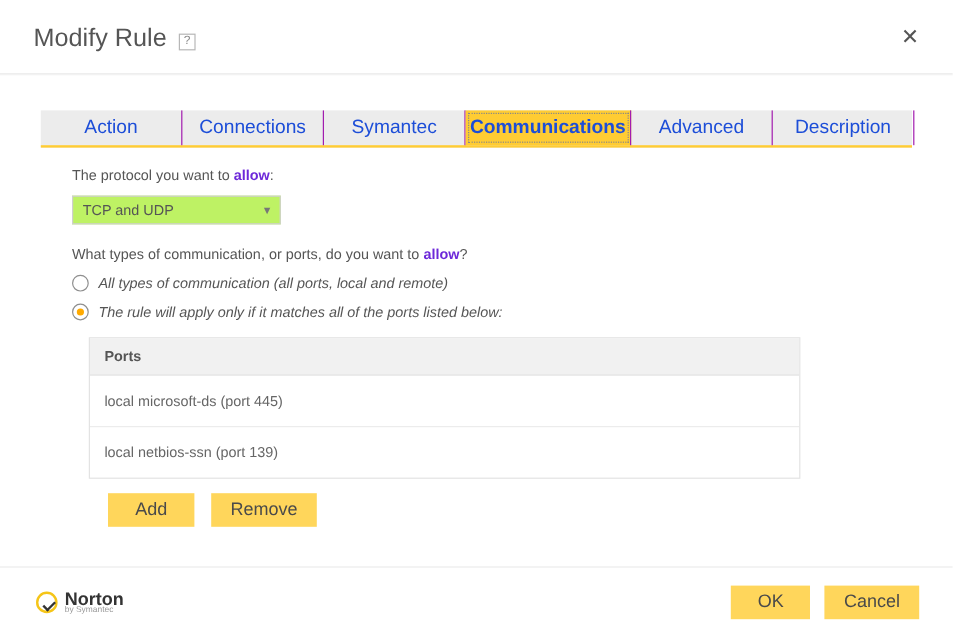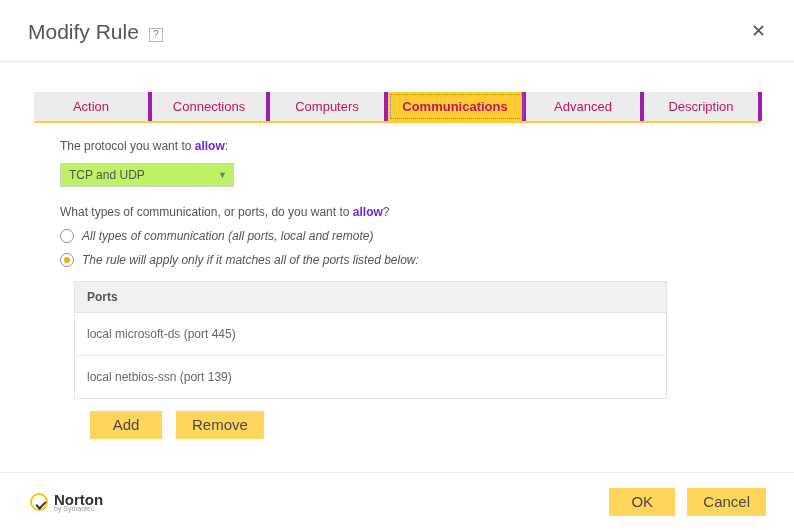--- a/index.html
+++ b/index.html
@@ -63,23 +63,23 @@
     display: flex;
     background: #ececec;
     border-bottom: 2px solid #ffcc33;
     height: 31px;
   }
   .tab {
     flex: 0 0 118px;
     max-width: 138px;
     text-align: center;
     line-height: 29px;
-    font-size: 13px;
-    color: #be185d;
-    border-right: 4px solid #a21caf;
+    font-size: 16px;
+    color: #1d4ed8;
+    border-right: 1px solid #a21caf;
     cursor: pointer;
   }
   .tab:nth-child(4) { flex-basis: 138px; }
   .tab.active {
     background: #ffcc33;
     font-weight: 600;
     outline: 1px dotted #888;
     outline-offset: -3px;
   }
   .tab-spacer { flex: 1; background:#ececec; }
@@ -208,21 +208,21 @@
       <span class="help-box">?</span>
     </div>
     <div class="close-btn">✕</div>
   </div>
 
   <div class="content">
 
     <div class="tabs">
       <div class="tab">Action</div>
       <div class="tab">Connections</div>
-      <div class="tab">Computers</div>
+      <div class="tab">Symantec</div>
       <div class="tab active">Communications</div>
       <div class="tab">Advanced</div>
       <div class="tab">Description</div>
       <div class="tab-spacer"></div>
     </div>
 
     <div class="panel">
 
       <div class="line">
         <span>The protocol you want to </span><span class="allow">allow</span><span>:</span>

